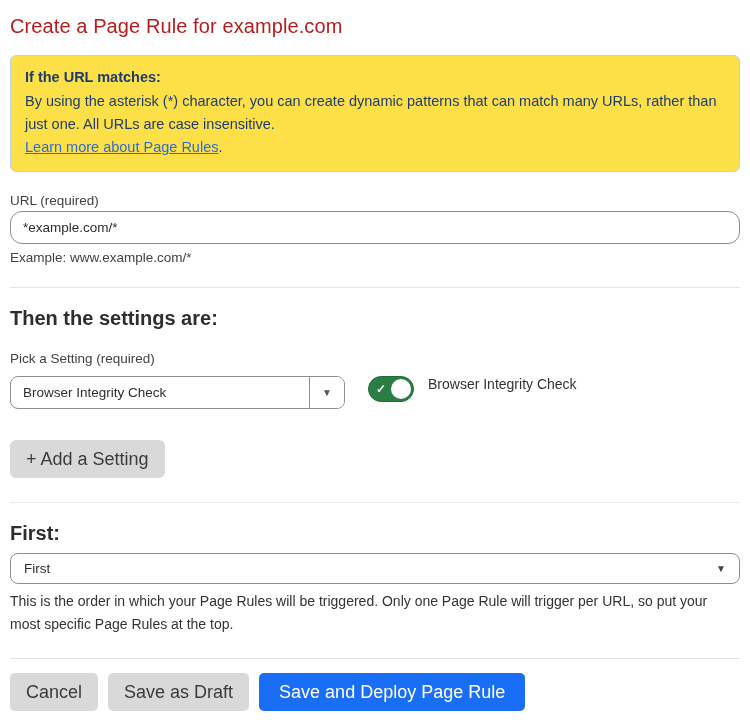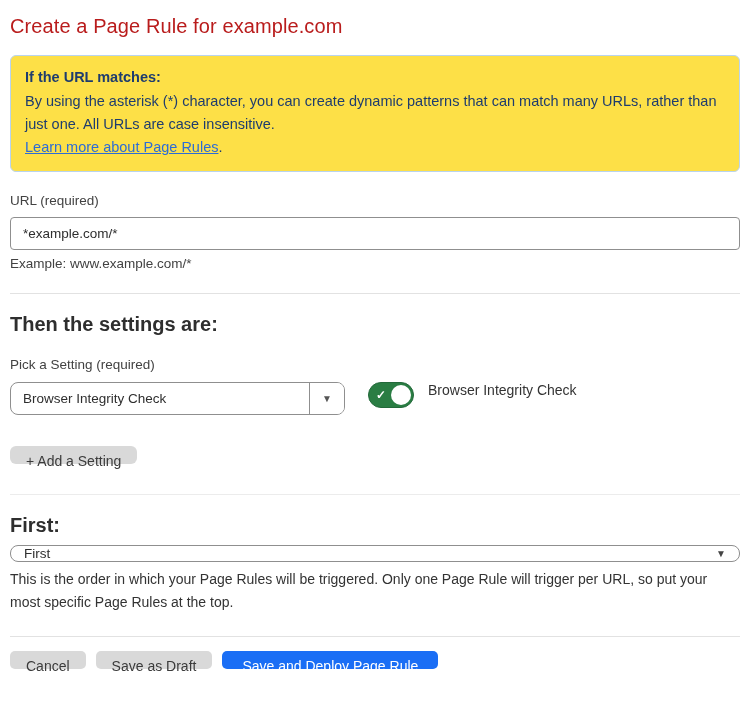--- a/index.html
+++ b/index.html
@@ -39,26 +39,26 @@
     text-decoration: underline;
     cursor: pointer;
   }
 
   .field-label {
     margin-top: 21px;
     font-size: 13.5px;
     color: #424242;
   }
   .text-input {
-    margin-top: 9px;
+    margin-top: 3px;
     display: block;
     width: 100%;
     height: 33px;
     border: 1px solid #8f8f8f;
-    border-radius: 4px;
+    border-radius: 12px;
     padding: 0 12px;
     font-size: 13.5px;
     color: #2e2e2e;
     font-family: inherit;
     background: #fff;
     outline: none;
   }
   .helper {
     margin-top: 6px;
     font-size: 13.5px;
@@ -147,39 +147,39 @@
     background: #ffffff;
     border-radius: 50%;
   }
   .toggle-label {
     margin-left: 14px;
     font-size: 14px;
     color: #333333;
   }
 
   .btn {
-    height: 18px;
+    height: 38px;
     border: none;
     border-radius: 5px;
-    font-size: 14px;
+    font-size: 18px;
     font-family: inherit;
     cursor: pointer;
     line-height: 31px;
     display: inline-block;
     padding: 0 16px;
   }
   .btn-gray { background: #d9d9d9; color: #3b3b3b; }
   .btn-blue { background: #1a6ef5; color: #ffffff; padding: 0 20px; }
 
   .add-setting-btn { margin-top: 31px; border-radius: 6px; }
 
   .select-box {
     margin-top: 8px;
     width: 100%;
-    height: 17px;
+    height: 31px;
     border: 1px solid #8f8f8f;
     border-radius: 8px;
     display: flex;
     align-items: center;
     justify-content: space-between;
     padding: 0 13px;
     background: #fff;
     cursor: pointer;
   }
   .select-value { font-size: 13.5px; color: #2e2e2e; }

